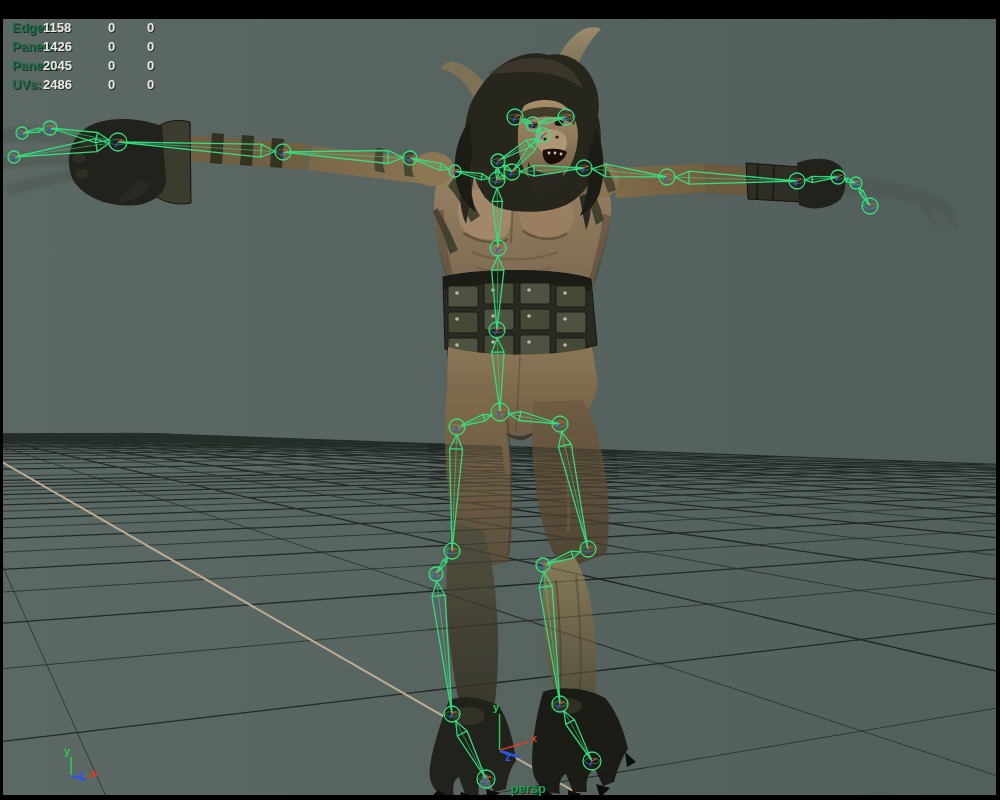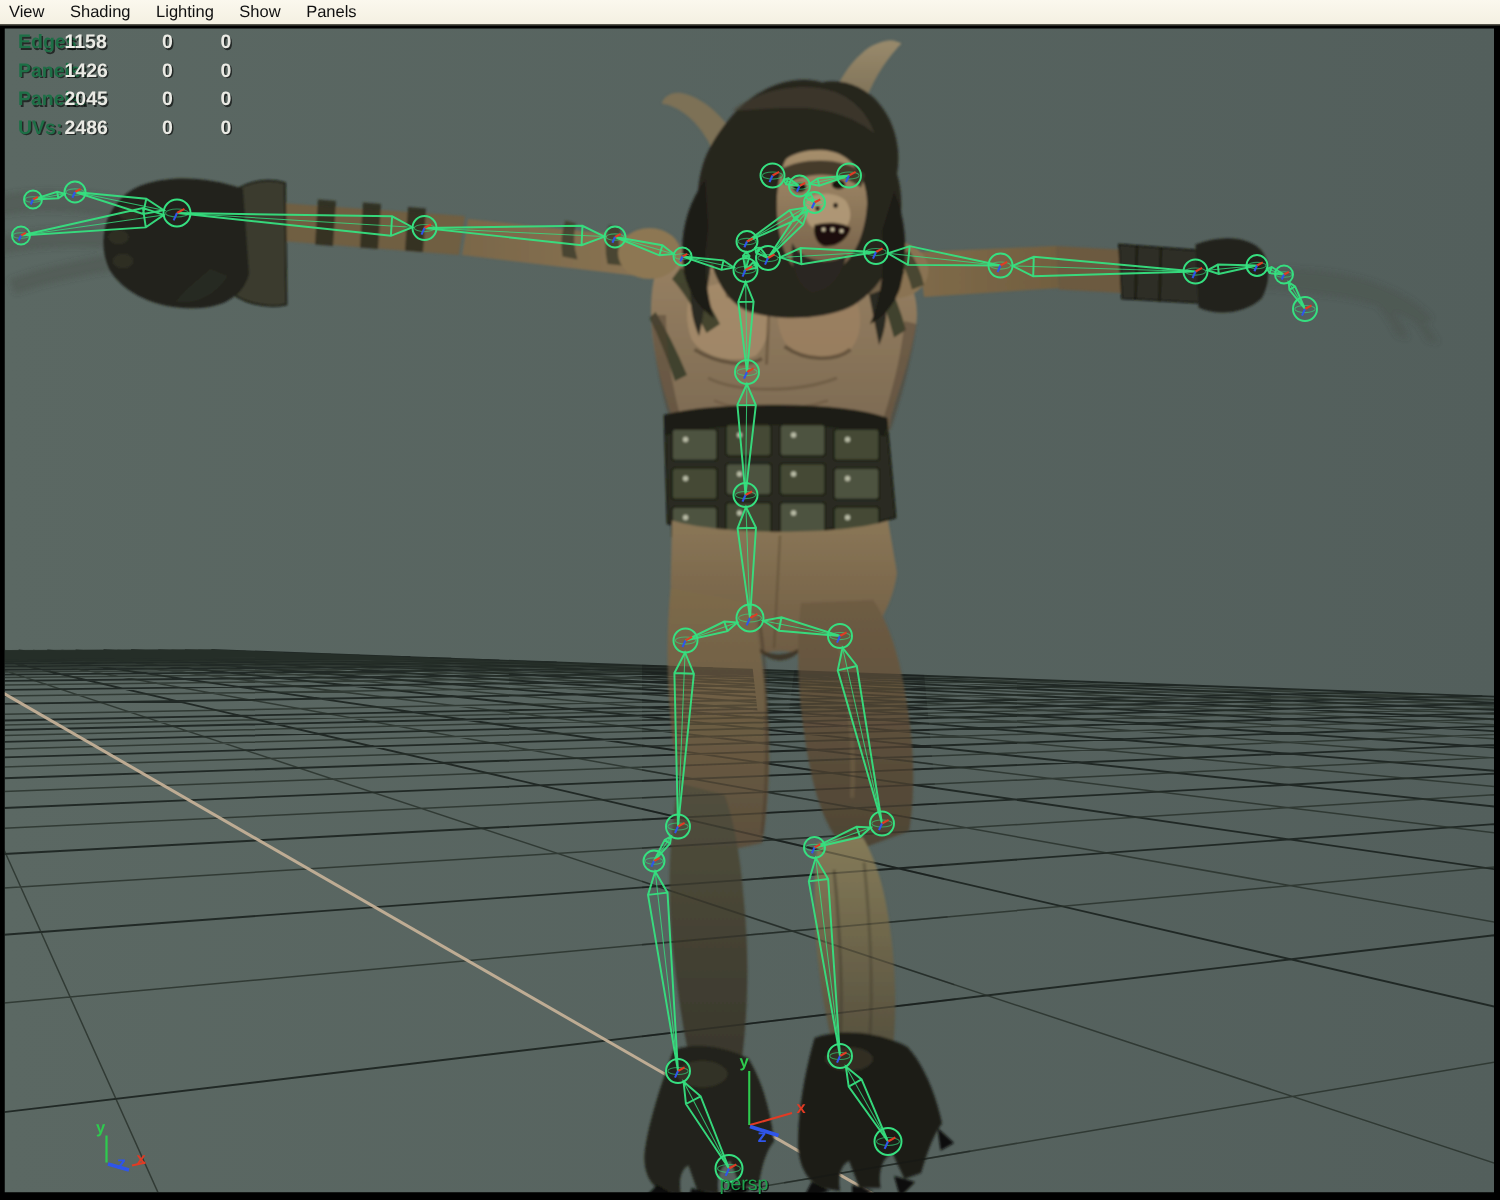--- a/index.html
+++ b/index.html
@@ -12,22 +12,22 @@
            display:flex;align-items:center;gap:17px;padding-left:6px;z-index:5;}
   .menubar span{font-size:11px;color:var(--menubar-text,#101010);cursor:default;letter-spacing:0;}
   .hud{position:absolute;left:0;top:20px;z-index:4;}
   .hud-row{position:absolute;height:19px;white-space:nowrap;}
   .hud-row span{position:absolute;font-size:13px;font-weight:bold;
                 text-shadow:1px 1px 0 rgba(0,0,0,.6);}
   .hud-label{left:12px;color:var(--hud-label,#1d6f46);}
   .hud-v0{left:43px;color:var(--hud-value,#eaeae4);}
   .hud-v1{left:108px;color:var(--hud-value,#eaeae4);}
   .hud-v2{left:147px;color:var(--hud-value,#eaeae4);}
-  .persp-label{position:absolute;left:446px;top:781px;width:100px;text-align:center;
-               font-size:13px;font-weight:normal;color:var(--persp,#1da14c);
+  .persp-label{position:absolute;left:446px;top:781px;width:100px;text-align:right;
+               font-size:13px;font-weight:bold;color:var(--persp,#1da14c);
                text-shadow:1px 1px 0 rgba(0,0,0,.65);z-index:4;}
   text{font-family:"Liberation Sans","DejaVu Sans",sans-serif;}
 </style>
 </head>
 <body>
 
 <div class="stage">
 
 <svg id="scene" width="1000" height="800" viewBox="0 0 1000 800">
   <defs>
@@ -461,27 +461,20 @@
   </g>
 
   <g id="frame">
     <rect x="0" y="17" width="1000" height="2" fill="#000000"></rect>
     <rect x="0" y="17" width="3" height="783" fill="#000000"></rect>
     <rect x="996" y="17" width="4" height="783" fill="#000000"></rect>
     <rect x="0" y="795" width="1000" height="5" fill="#000000"></rect>
   </g>
 </svg>
 
-<div class="menubar" id="menubar">
-      <span>View</span>
-      <span>Shading</span>
-      <span>Lighting</span>
-      <span>Show</span>
-      <span>Panels</span>
-    </div>
 <div class="hud" id="hud">
       <div class="hud-row" style="top: 0px;">
         <span class="hud-label">Edges:</span>
         <span class="hud-v0">1158</span>
         <span class="hud-v1">0</span>
         <span class="hud-v2">0</span>
       </div>
       <div class="hud-row" style="top: 19px;">
         <span class="hud-label">Panels:</span>
         <span class="hud-v0">1426</span>

